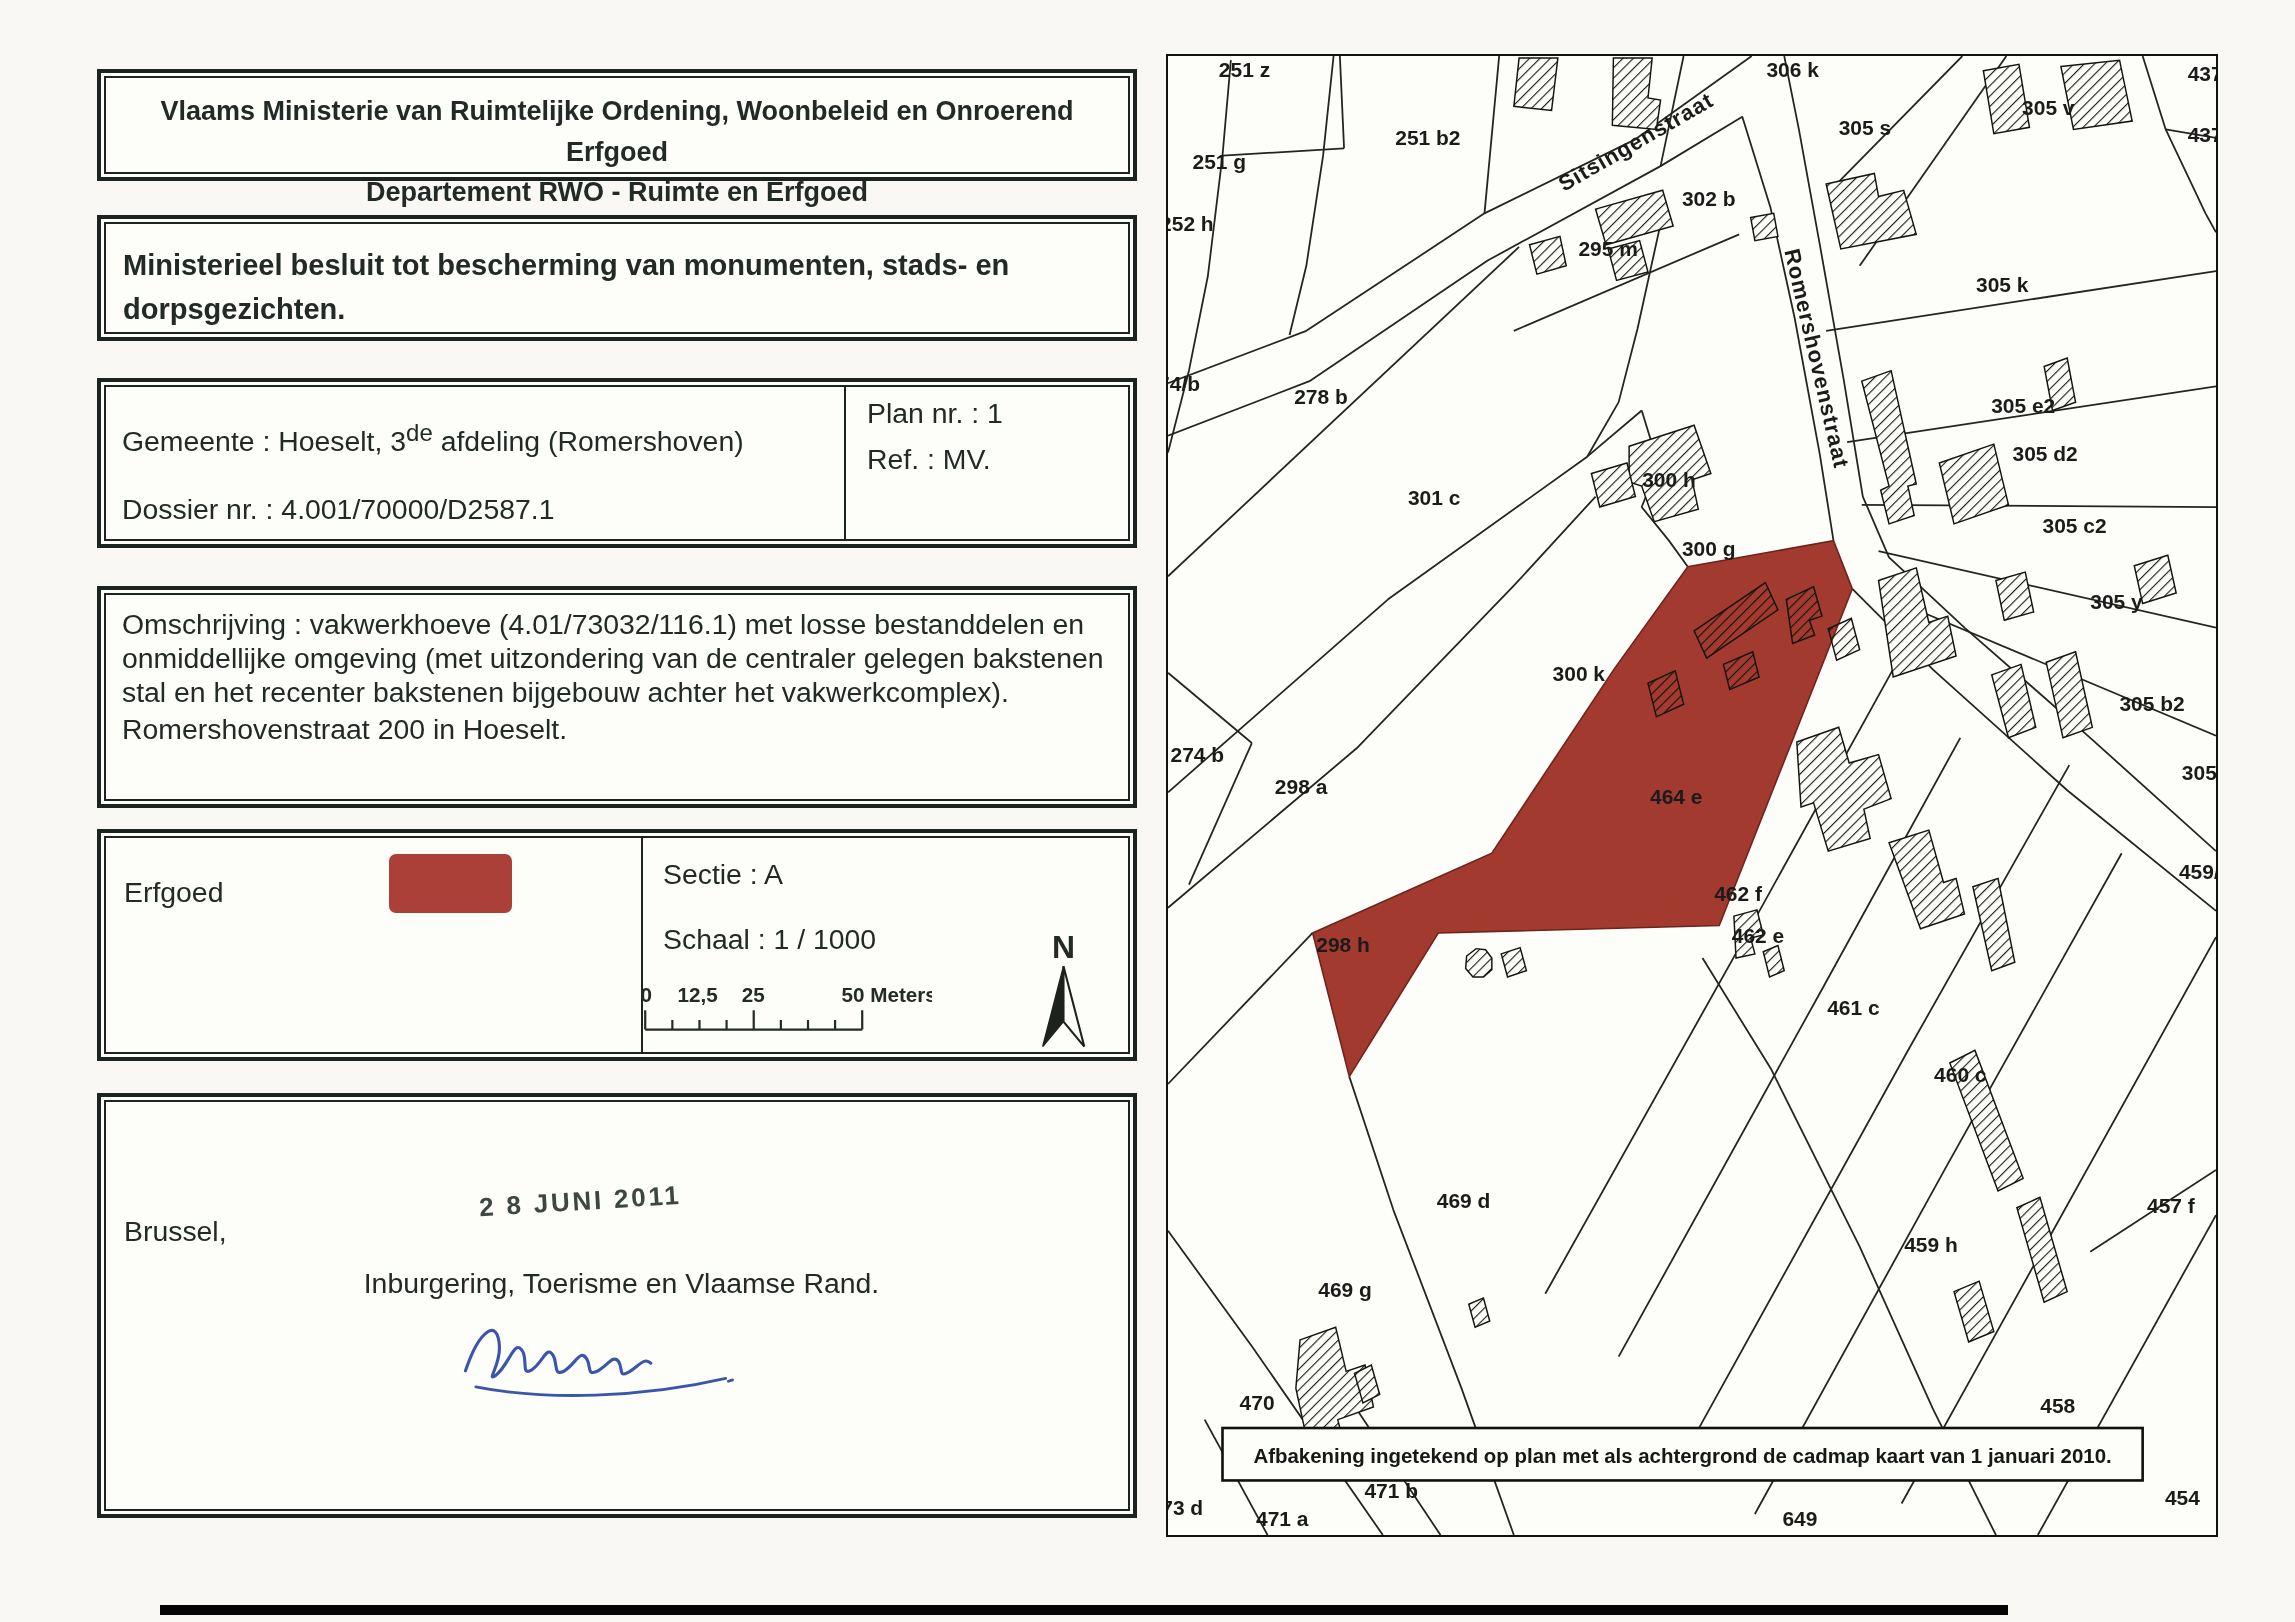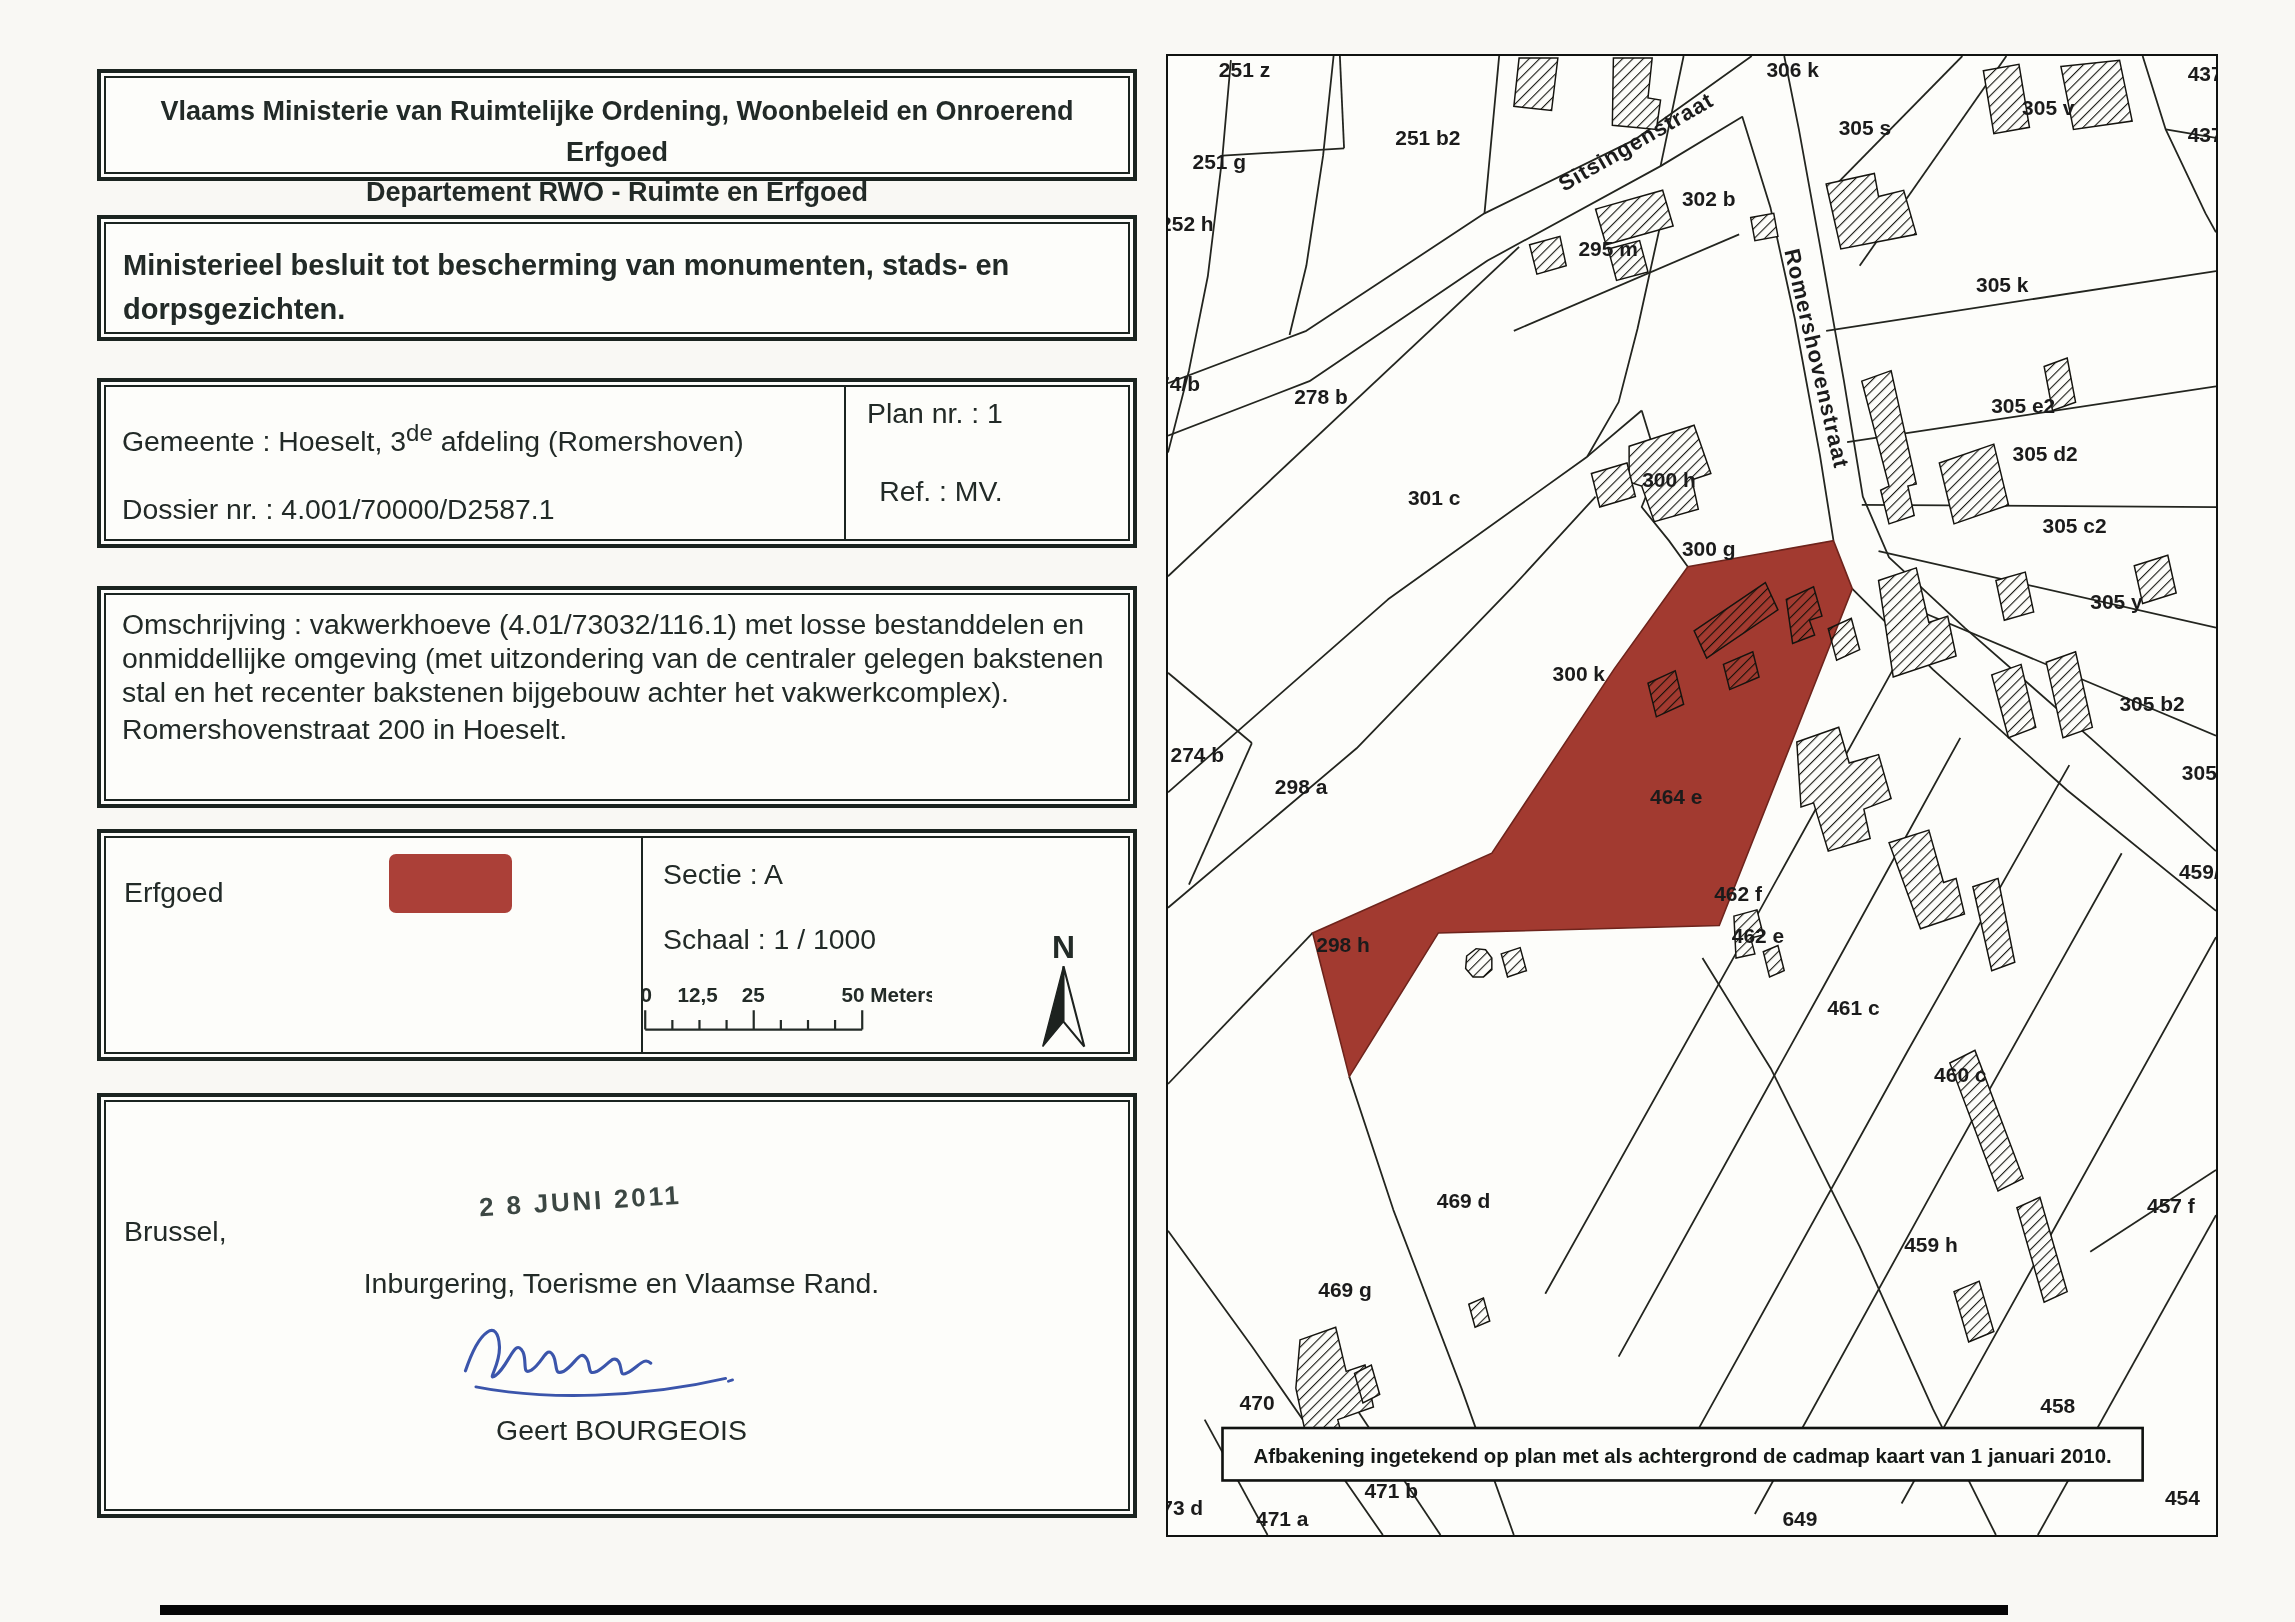--- a/index.html
+++ b/index.html
@@ -50,21 +50,21 @@
   <div class="dbox" style="left:97px;top:378px;width:1040px;height:170px;">
     <div class="vline" style="left:743px;"></div>
     <div class="txt abs" style="left:21px;top:14px;">
       <div style="margin-top:23px;">
         <span>Gemeente : Hoeselt, 3</span><sup>de</sup><span> afdeling (Romershoven)</span>
       </div>
       <div style="margin-top:33px;">Dossier nr. : 4.001/70000/D2587.1</div>
     </div>
     <div class="txt abs" style="left:766px;top:14px;">
       <div>Plan nr. : 1</div>
-      <div style="margin-top:44px;text-align:right;">Ref. : MV.</div>
+      <div style="margin-top:12px;">Ref. : MV.</div>
     </div>
   </div>
 
   <div class="dbox" style="left:97px;top:586px;width:1040px;height:222px;">
     <div class="txt abs" style="left:21px;top:16.6px;width:992px;">Omschrijving : vakwerkhoeve (4.01/73032/116.1) met losse bestanddelen en onmiddellijke omgeving (met uitzondering van de centraler gelegen bakstenen stal en het recenter bakstenen bijgebouw achter het vakwerkcomplex).</div>
     <div class="txt abs" style="left:21px;top:122px;">Romershovenstraat 200 in Hoeselt.</div>
   </div>
 
   <div class="dbox" style="left:97px;top:829px;width:1040px;height:232px;">
     <div class="vline" style="left:540px;"></div>
@@ -93,21 +93,20 @@
     <div class="stamp abs" style="left:378px;top:89px;">2 8 JUNI 2011</div>
     <div class="centerblk" style="top:169px;">
       <div>Inburgering, Toerisme en Vlaamse Rand.</div>
     </div>
     <svg width="361" height="111" viewBox="0 0 520 160" style="position:absolute;left:347px;top:201px;">
       <path d="M25,105 C45,45 72,28 74,70 C75,98 55,120 68,112 C88,98 96,55 108,78 C114,92 106,112 120,104
                C138,92 142,66 152,84 C158,96 152,112 166,106 C184,96 190,72 200,88 C206,98 200,112 214,106
                C230,98 238,80 246,92 C252,102 246,114 258,108 C274,100 282,84 292,94" fill="none" stroke="#3b55ab" stroke-width="4.5" stroke-linecap="round"></path>
       <path d="M40,128 C140,148 280,144 400,116 M404,120 l6,-2" fill="none" stroke="#3b55ab" stroke-width="4" stroke-linecap="round"></path>
     </svg>
-    <div class="centerblk" style="top:316px;">Geert BOURGEOIS</div>
   </div>
 
   <div class="map-wrap">
     <svg id="map-svg" viewBox="0 0 1000 1410" preserveAspectRatio="none">
       <defs>
         <pattern id="hatchW" patternUnits="userSpaceOnUse" width="7" height="7" patternTransform="rotate(45)">
           <rect width="7" height="7" fill="#fdfdfa"></rect>
           <line x1="0" y1="0" x2="0" y2="7" stroke="#1a1a14" stroke-width="2.1"></line>
         </pattern>
         <pattern id="hatchT" patternUnits="userSpaceOnUse" width="7" height="7" patternTransform="rotate(45)">

